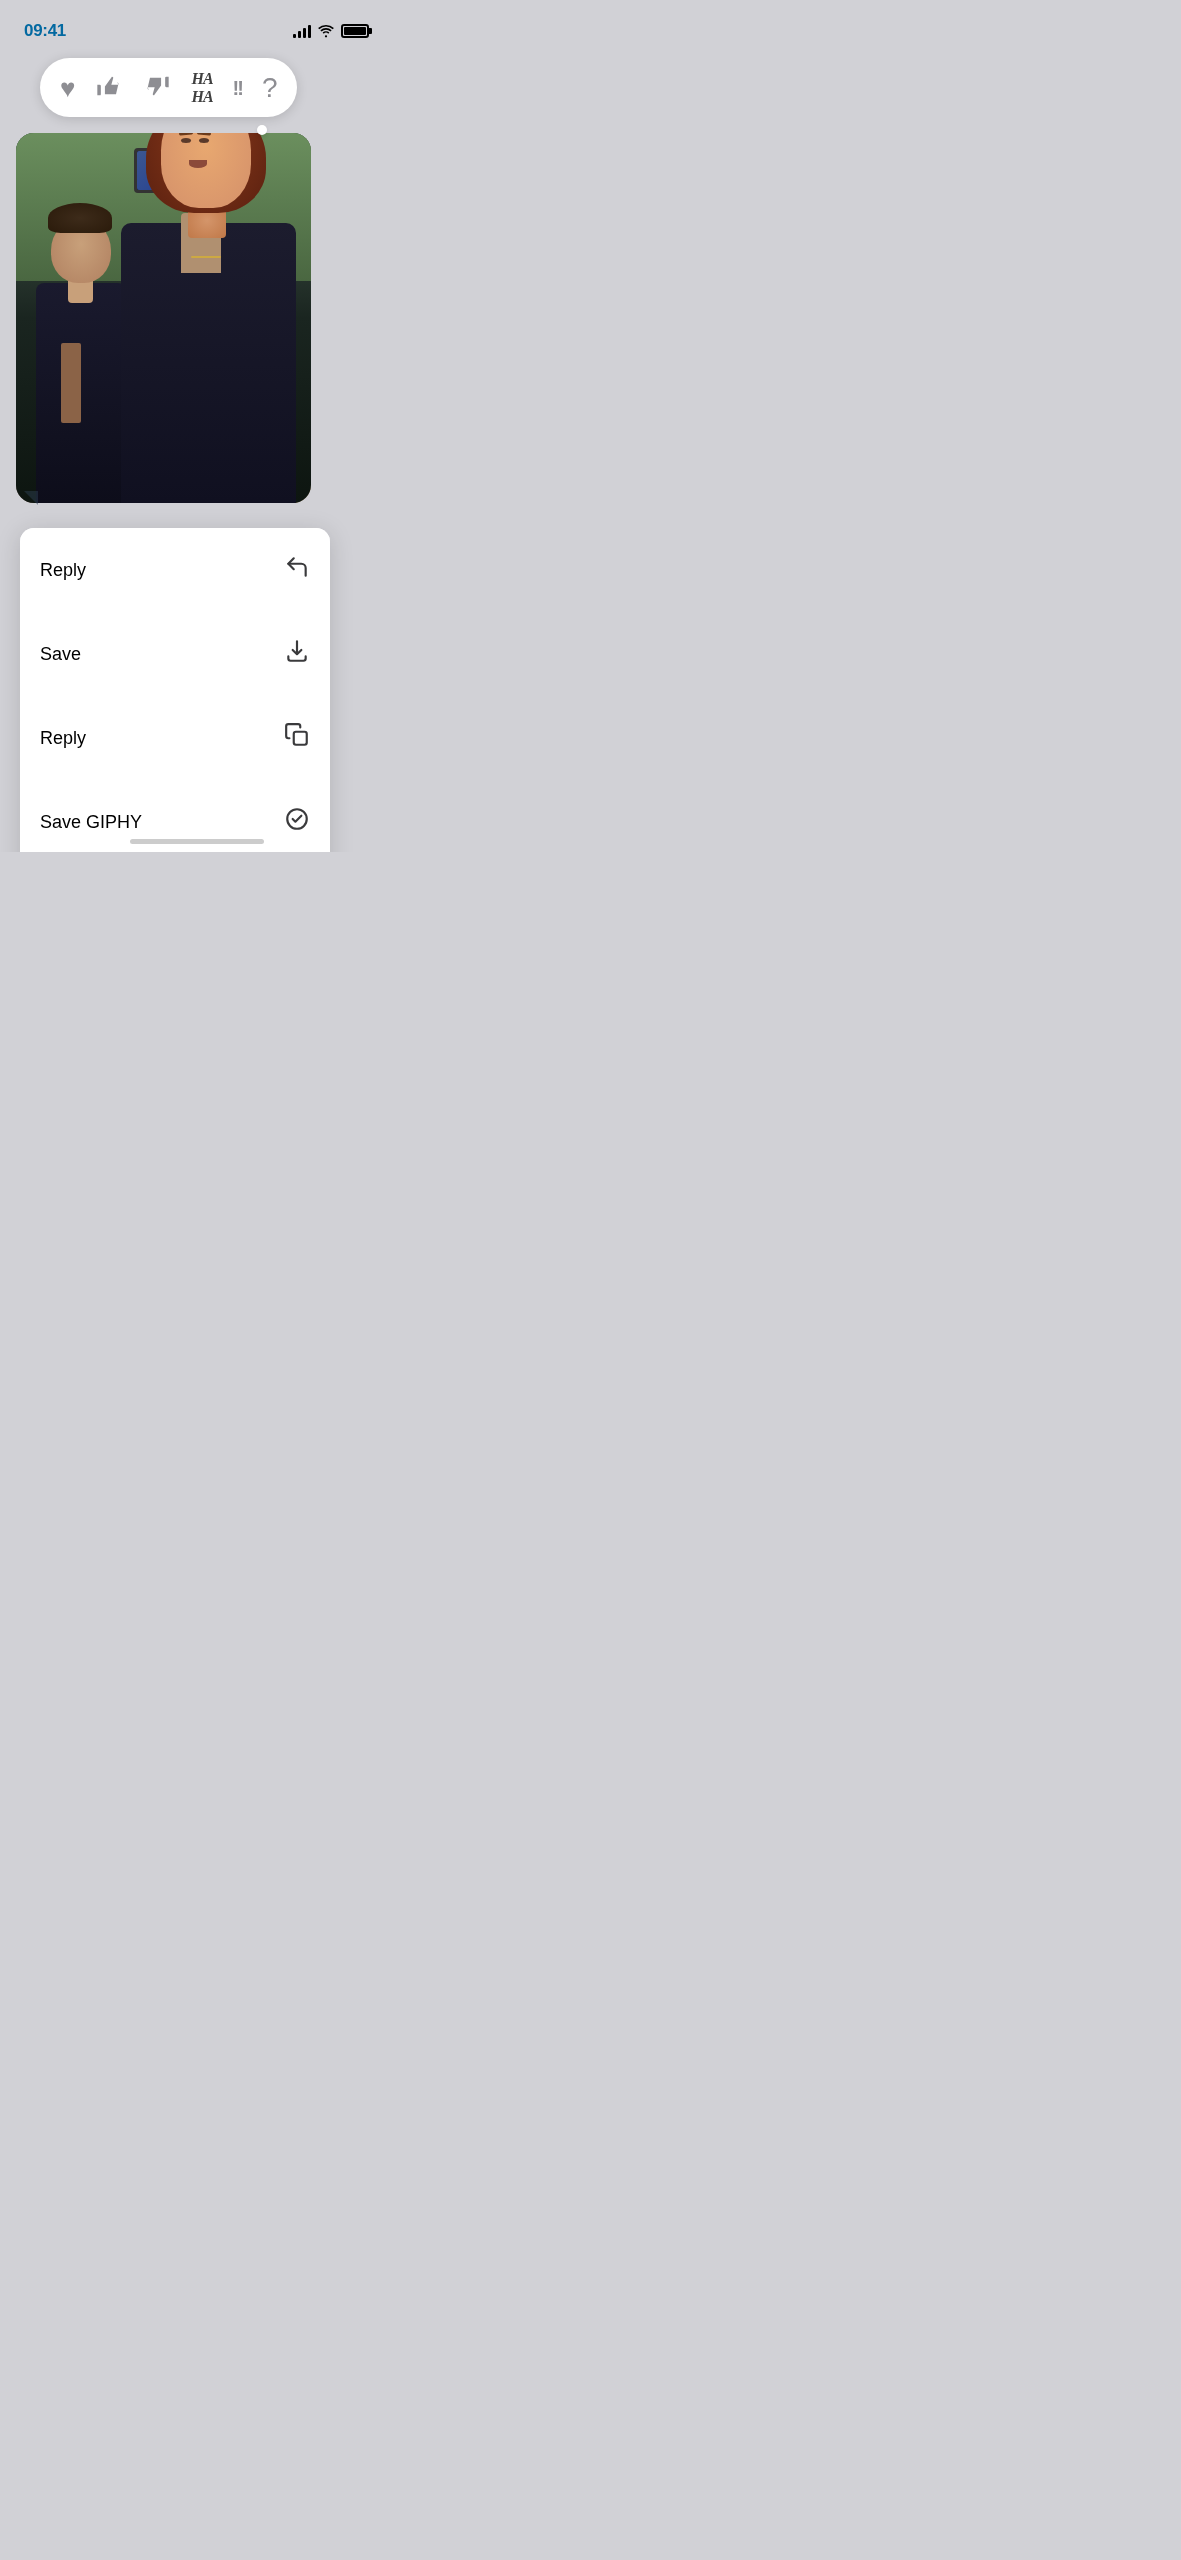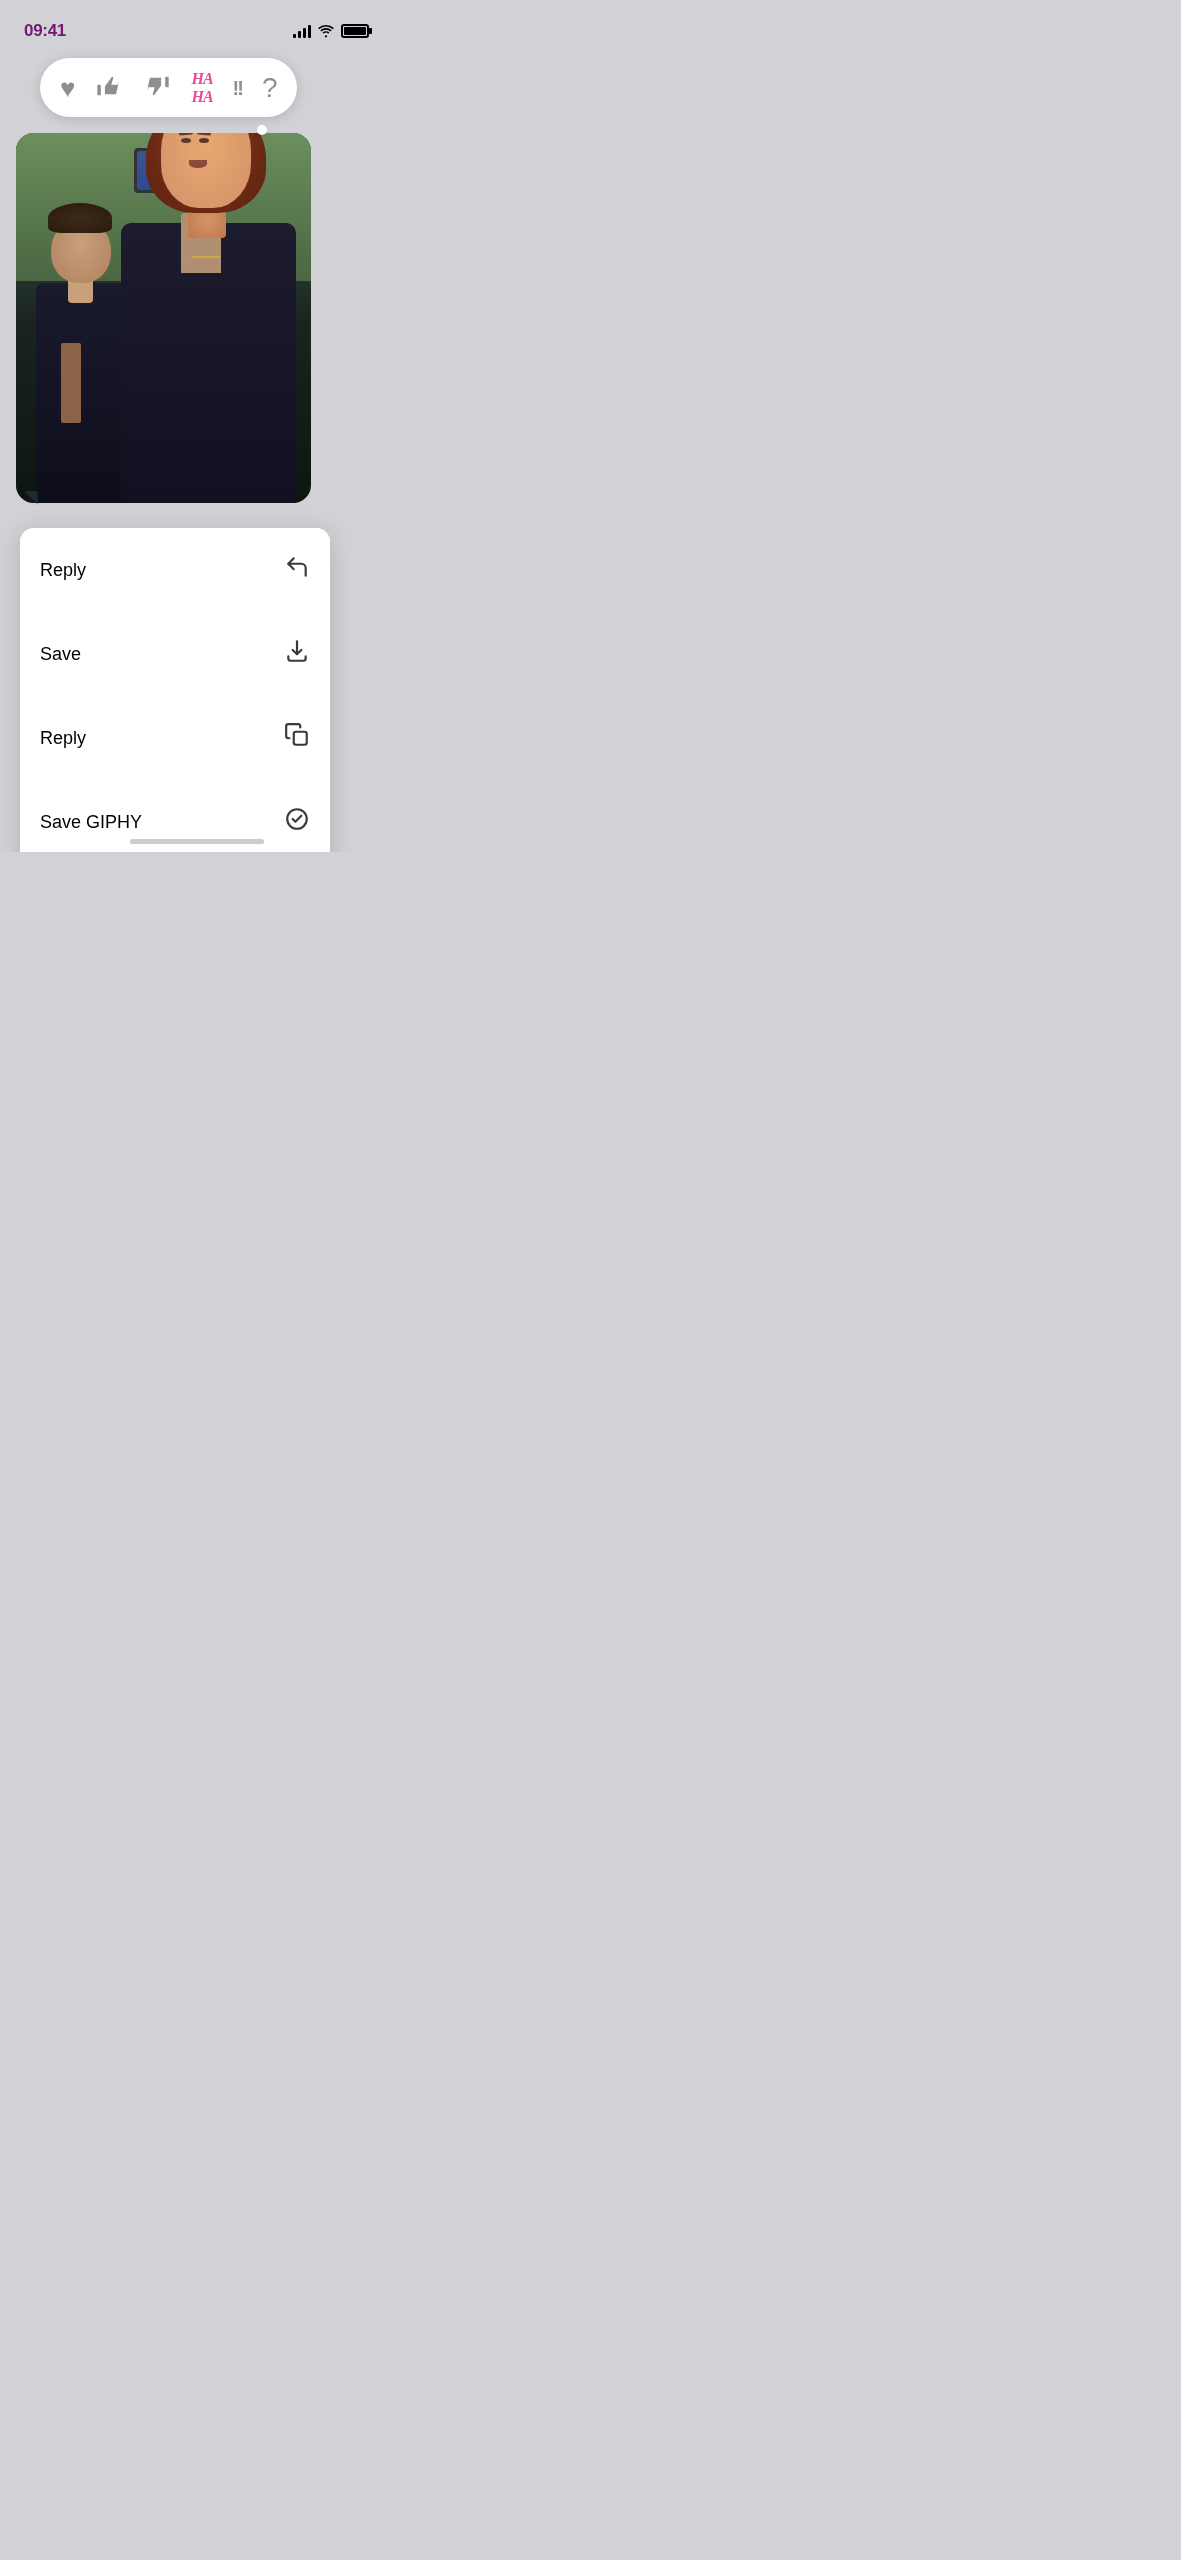--- a/index.html
+++ b/index.html
@@ -19,21 +19,21 @@
       display: flex;
       justify-content: space-between;
       align-items: center;
       padding: 14px 24px 0 24px;
       height: 48px;
     }
 
     .status-time {
       font-size: 17px;
       font-weight: 600;
-      color: #701a75;
+      color: #0369a1;
       letter-spacing: -0.3px;
     }
 
     .status-icons {
       display: flex;
       align-items: center;
       gap: 6px;
     }
 
     .signal-bars {
@@ -262,21 +262,21 @@
     <span class="reaction-btn">
       <svg width="28" height="28" viewBox="0 0 24 24" fill="#8e8e93">
         <path d="M2 20h2a1 1 0 0 0 1-1v-7a1 1 0 0 0-1-1H2v9zm18.5-9H14l1.5-5.5A1 1 0 0 0 14.5 4l-6 8.5V19h9.5l2-8.5a1 1 0 0 0-1-1.5z"></path>
       </svg>
     </span>
     <span class="reaction-btn">
       <svg width="28" height="28" viewBox="0 0 24 24" fill="#8e8e93">
         <path d="M22 4h-2a1 1 0 0 0-1 1v7a1 1 0 0 0 1 1h2V4zm-18.5 9H10l-1.5 5.5A1 1 0 0 0 9.5 20l6-8.5V5H6L4 13.5a1 1 0 0 0 1 1.5z"></path>
       </svg>
     </span>
-    <span class="reaction-btn reaction-haha" style="font-size:16px; font-weight:900; font-family:Georgia,serif; line-height:1.1; text-align:left; color:#ec4899;">HA<br>HA</span>
+    <span class="reaction-btn reaction-haha" style="font-size:16px; font-weight:900; font-family:Georgia,serif; line-height:1.1; text-align:left; color:#404040;">HA<br>HA</span>
     <span class="reaction-btn reaction-exclaim" style="font-size:20px; font-weight:900; color:#8e8e93; letter-spacing:-2px;">!!</span>
     <span class="reaction-question reaction-btn" style="font-size:28px; font-weight:300; color:#8e8e93;">?</span>
   </div>
 
   <div class="message-container">
     <div class="message-image">
 
       <div class="scene-bg">
 
         <div style="position:absolute;top:0;left:0;width:100%;height:40%;background:linear-gradient(180deg,#6b8f5e,#4a6741);"></div>

